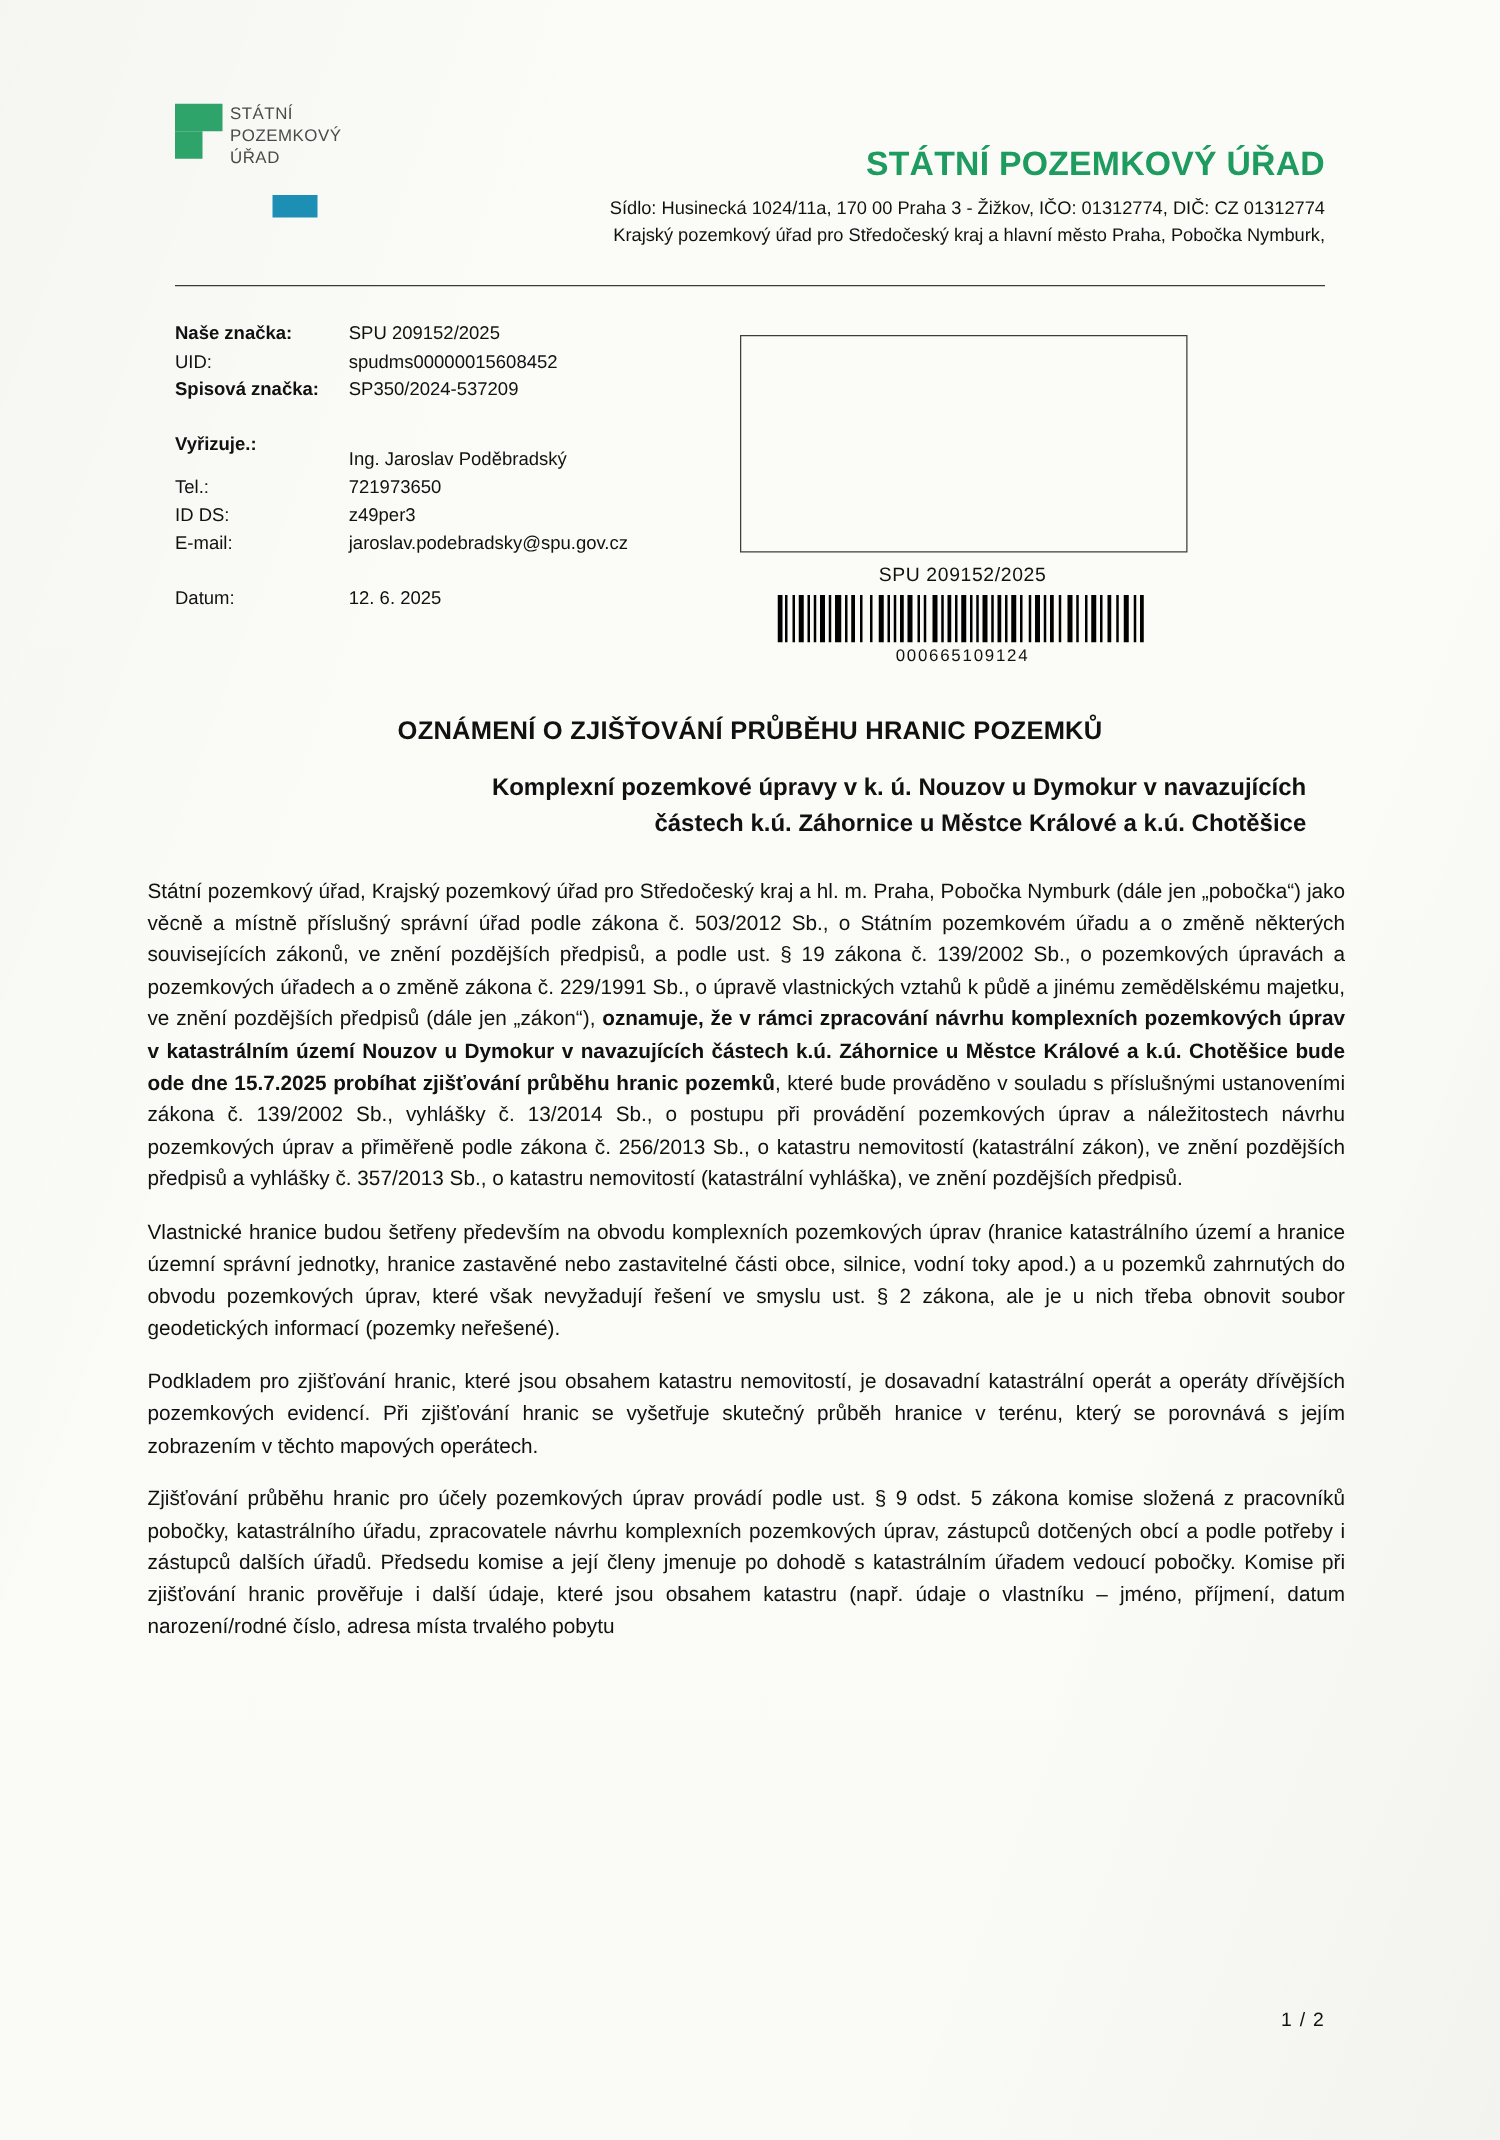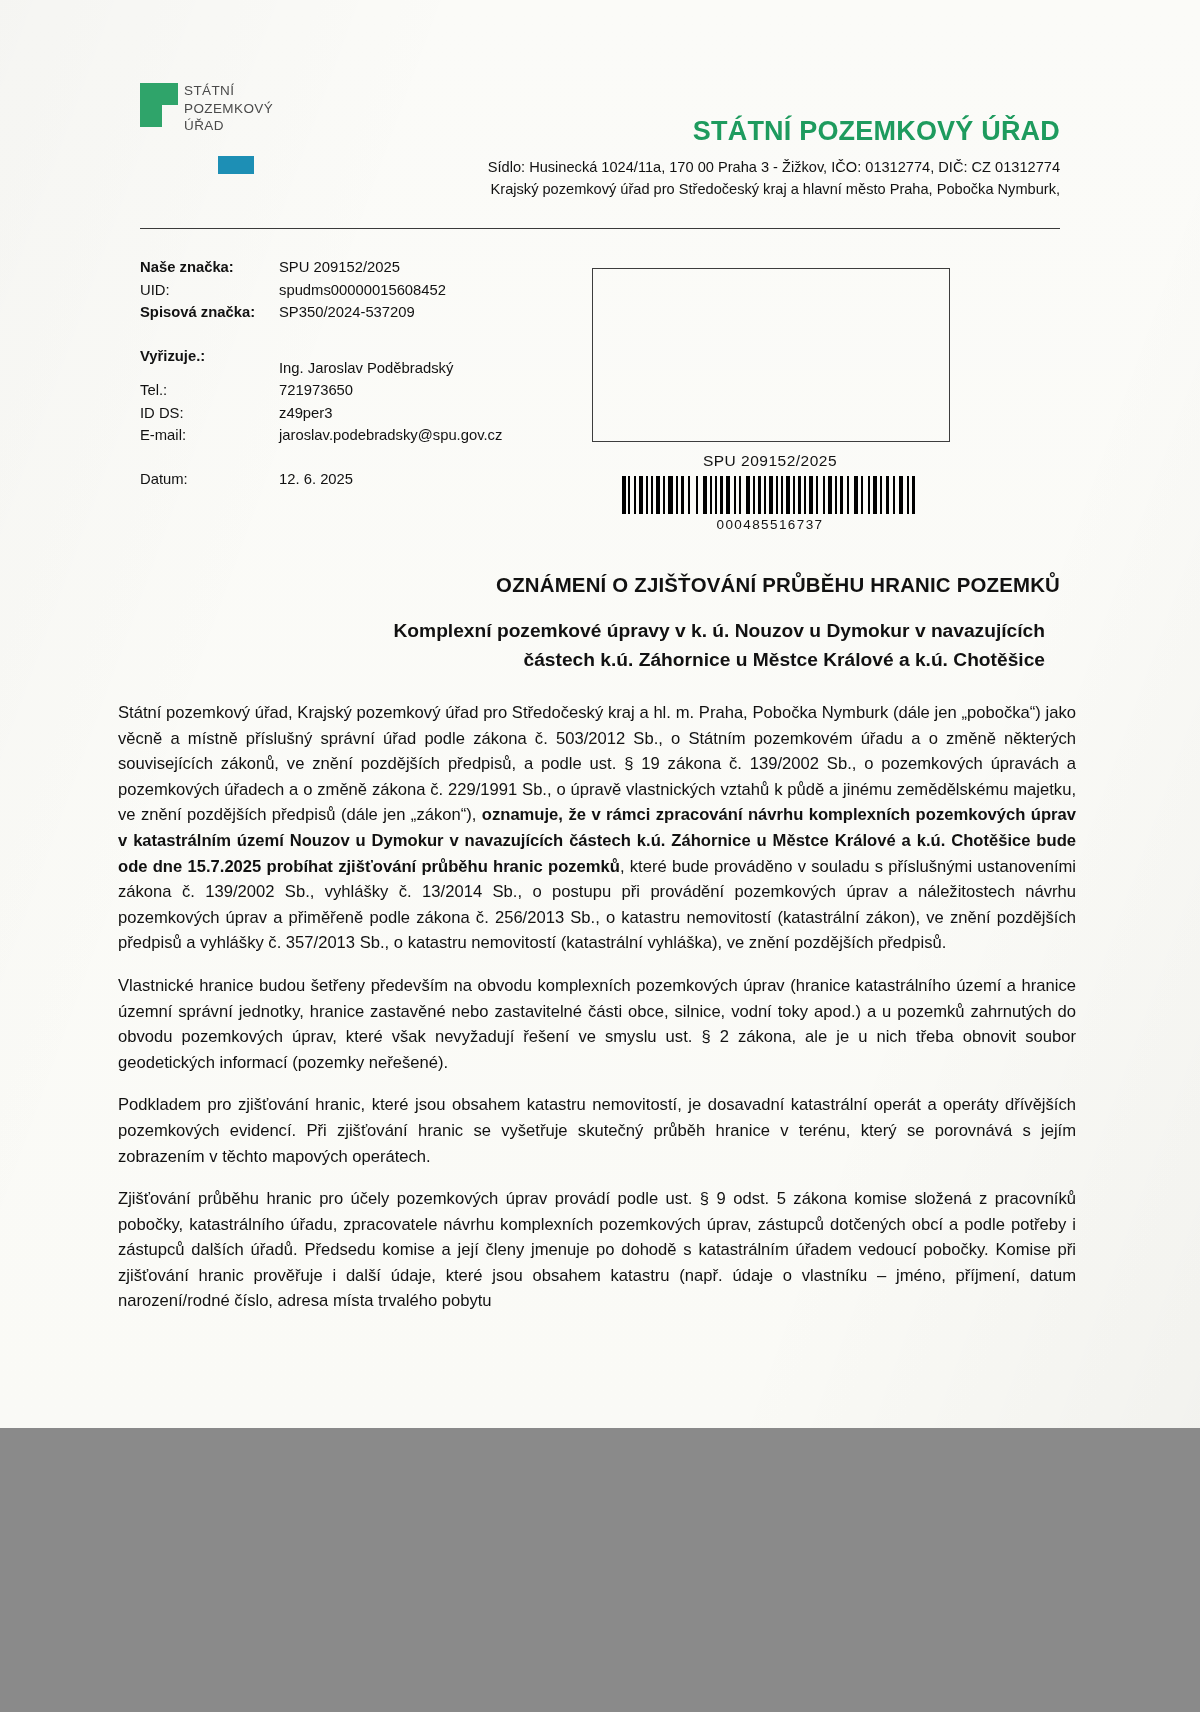--- a/index.html
+++ b/index.html
@@ -3,21 +3,21 @@
 <meta charset="utf-8">
 <style>
   html, body {
     margin: 0;
     padding: 0;
     background: #8a8a8a;
   }
   .page {
     position: relative;
     width: 1200px;
-    height: 1428px;
+    height: 1712px;
     background: #fdfdfb;
     margin: 0 auto;
     overflow: hidden;
     font-family: "Liberation Sans", sans-serif;
     color: #111;
     box-sizing: border-box;
   }
   
   .scan-tint {
     position: absolute;
@@ -170,21 +170,21 @@
     margin-top: 3px;
     font-family: "Liberation Sans", sans-serif;
   }
 
   
   .doc-title {
     position: absolute;
     left: 140px;
     right: 140px;
     top: 574px;
-    text-align: right;
+    text-align: center;
     font-size: 20.4px;
     font-weight: bold;
     letter-spacing: 0.2px;
   }
   .doc-subtitle {
     position: absolute;
     left: 155px;
     right: 155px;
     top: 616px;
     text-align: right;
@@ -338,21 +338,21 @@
         <rect x="246" y="0" width="2" height="38"></rect>
           <rect x="251" y="0" width="4" height="38"></rect>
         <rect x="258" y="0" width="2" height="38"></rect>
           <rect x="264" y="0" width="3" height="38"></rect>
         <rect x="271" y="0" width="2" height="38"></rect>
           <rect x="277" y="0" width="4" height="38"></rect>
         <rect x="285" y="0" width="2" height="38"></rect>
           <rect x="290" y="0" width="3" height="38"></rect>
       </g>
     </svg>
-    <div class="barcode-number">000485516737</div>
+    <div class="barcode-number">000665109124</div>
   </div>
 
   <div class="doc-title">OZNÁMENÍ O ZJIŠŤOVÁNÍ PRŮBĚHU HRANIC POZEMKŮ</div>
   <div class="doc-subtitle">
     <div>Komplexní pozemkové úpravy v k. ú. Nouzov u Dymokur v navazujících</div>
     <div>částech k.ú. Záhornice u Městce Králové a k.ú. Chotěšice</div>
   </div>
 
   <div class="body-text">
     <p><span>Státní pozemkový úřad, Krajský pozemkový úřad pro Středočeský kraj a hl. m. Praha, Pobočka Nymburk (dále jen „pobočka“) jako věcně a místně příslušný správní úřad podle zákona č. 503/2012 Sb., o Státním pozemkovém úřadu a o změně některých souvisejících zákonů, ve znění pozdějších předpisů, a podle ust. § 19 zákona č. 139/2002 Sb., o pozemkových úpravách a pozemkových úřadech a o změně zákona č. 229/1991 Sb., o úpravě vlastnických vztahů k půdě a jinému zemědělskému majetku, ve znění pozdějších předpisů (dále jen „zákon“), </span><b>oznamuje, že v rámci zpracování návrhu komplexních pozemkových úprav v katastrálním území Nouzov u Dymokur v navazujících částech k.ú. Záhornice u Městce Králové a k.ú. Chotěšice bude ode dne 15.7.2025 probíhat zjišťování průběhu hranic pozemků</b><span>, které bude prováděno v souladu s příslušnými ustanoveními zákona č. 139/2002 Sb., vyhlášky č. 13/2014 Sb., o postupu při provádění pozemkových úprav a náležitostech návrhu pozemkových úprav a přiměřeně podle zákona č. 256/2013 Sb., o katastru nemovitostí (katastrální zákon), ve znění pozdějších předpisů a vyhlášky č. 357/2013 Sb., o katastru nemovitostí (katastrální vyhláška), ve znění pozdějších předpisů.</span></p>

